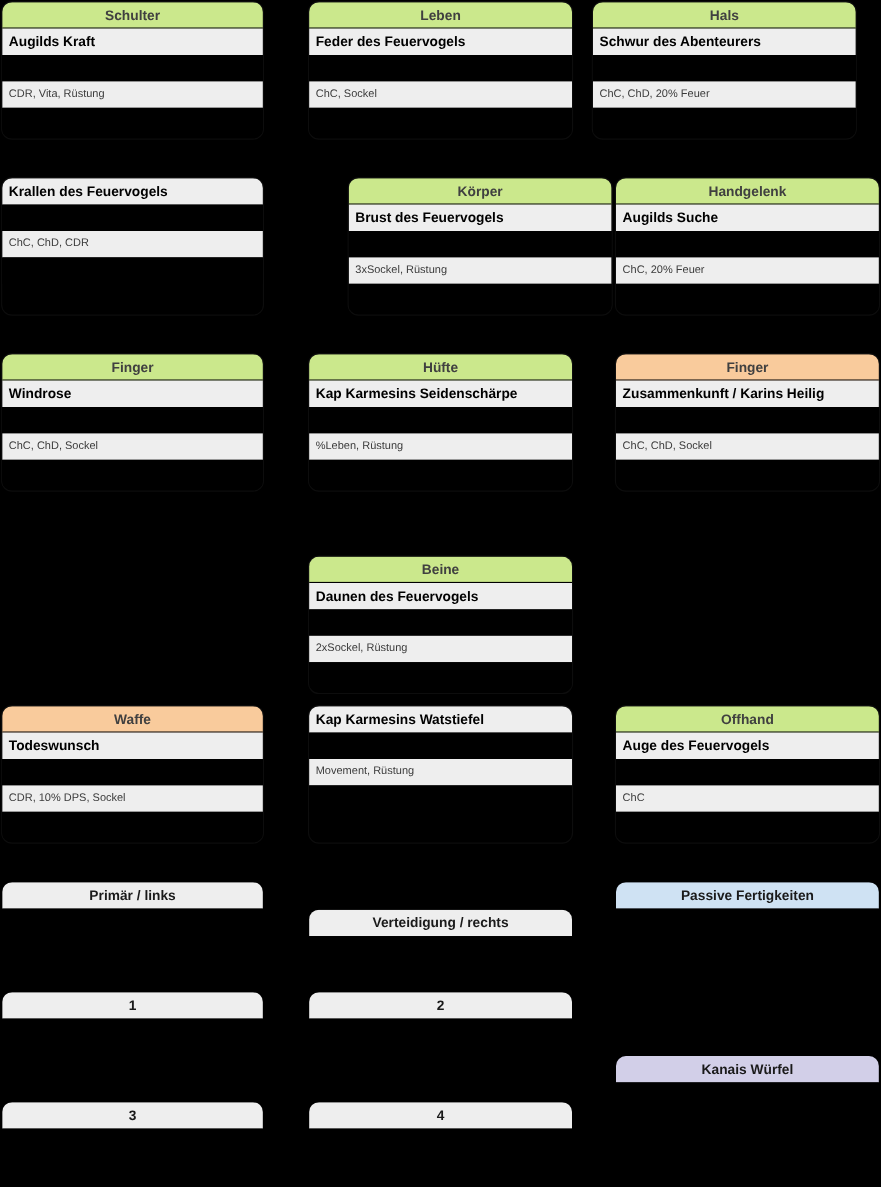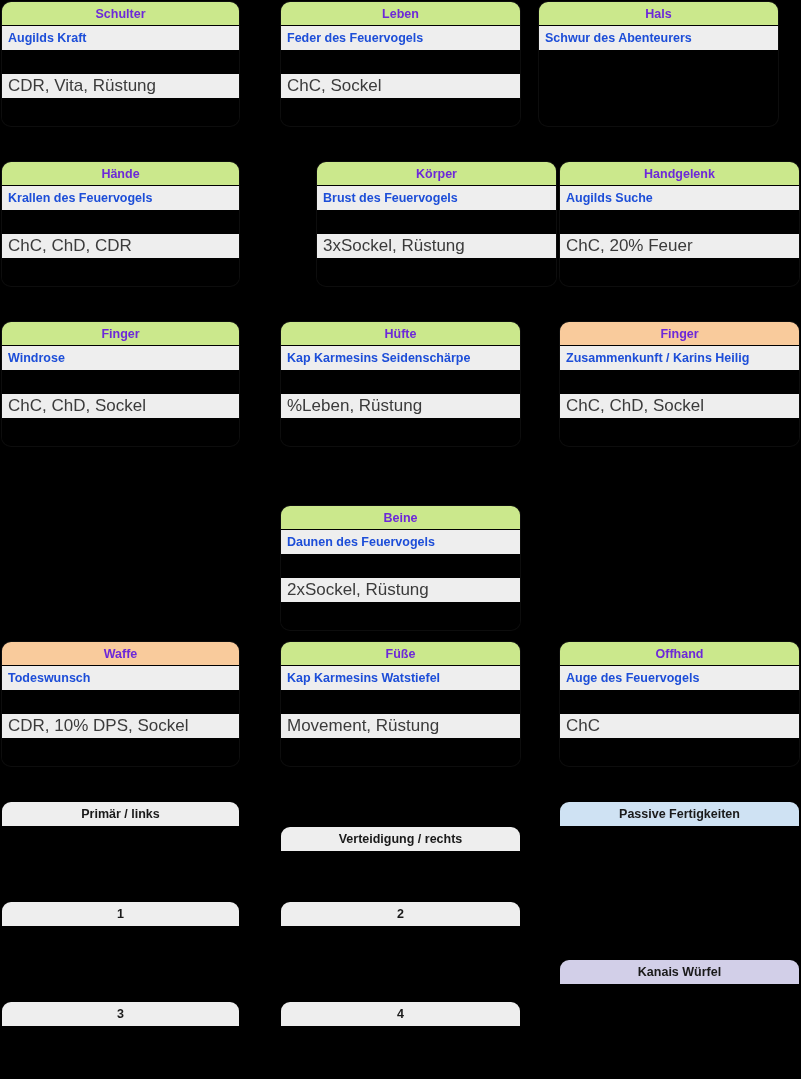--- a/index.html
+++ b/index.html
@@ -23,43 +23,43 @@
     background: #000000;
     overflow: hidden;
     box-shadow: 0 0 0 1px rgba(255,255,255,0.05);
   }
   .card .hdr {
     height: 24px;
     line-height: 24px;
     text-align: center;
     font-size: 12.5px;
     font-weight: bold;
-    color: #6d28d9;
+    color: #404040;
     border-bottom: 1px solid #000;
   }
   .card .name {
     height: 24px;
     line-height: 24px;
     padding-left: 6px;
     font-size: 12.5px;
     font-weight: bold;
-    color: #1d4ed8;
+    color: #000000;
     background: #eeeeee;
     white-space: nowrap;
     overflow: hidden;
   }
   .card .gap {
     height: 24px;
     background: #000000;
   }
   .card .stats {
     height: 24px;
     line-height: 24px;
     padding-left: 6px;
-    font-size: 17px;
+    font-size: 10px;
     font-weight: normal;
     color: #3b3b3b;
     background: #eeeeee;
     white-space: nowrap;
     overflow: hidden;
   }
   .card .foot {
     height: 24px;
     background: #000000;
   }
@@ -106,25 +106,25 @@
     <div class="name">Feder des Feuervogels</div>
     <div class="gap"></div>
     <div class="stats">ChC, Sockel</div>
     <div class="foot"></div>
   </div>
 
   <div class="card" style="left:539px; top:2px;   width:239px; height:124px;">
     <div class="hdr hdr-green">Hals</div>
     <div class="name">Schwur des Abenteurers</div>
     <div class="gap"></div>
+    <div class="stats">ChC, ChD, 20% Feuer</div>
     <div class="foot"></div>
   </div>
 
   <div class="card" style="left:2px;  top:162px; width:237px; height:124px;">
-    <div class="hdr hdr-green">Hände</div>
     <div class="name">Krallen des Feuervogels</div>
     <div class="gap"></div>
     <div class="stats">ChC, ChD, CDR</div>
     <div class="foot"></div>
   </div>
 
   <div class="card" style="left:281px; top:162px; width:239px; height:124px;margin-left:36px;">
     <div class="hdr hdr-green">Körper</div>
     <div class="name">Brust des Feuervogels</div>
     <div class="gap"></div>
@@ -174,21 +174,20 @@
 
   <div class="card" style="left:2px;  top:642px; width:237px; height:124px;">
     <div class="hdr hdr-orange">Waffe</div>
     <div class="name">Todeswunsch</div>
     <div class="gap"></div>
     <div class="stats">CDR, 10% DPS, Sockel</div>
     <div class="foot"></div>
   </div>
 
   <div class="card" style="left:281px; top:642px; width:239px; height:124px;">
-    <div class="hdr hdr-green">Füße</div>
     <div class="name">Kap Karmesins Watstiefel</div>
     <div class="gap"></div>
     <div class="stats">Movement, Rüstung</div>
     <div class="foot"></div>
   </div>
 
   <div class="card" style="left:560px; top:642px; width:239px; height:124px;">
     <div class="hdr hdr-green">Offhand</div>
     <div class="name">Auge des Feuervogels</div>
     <div class="gap"></div>

